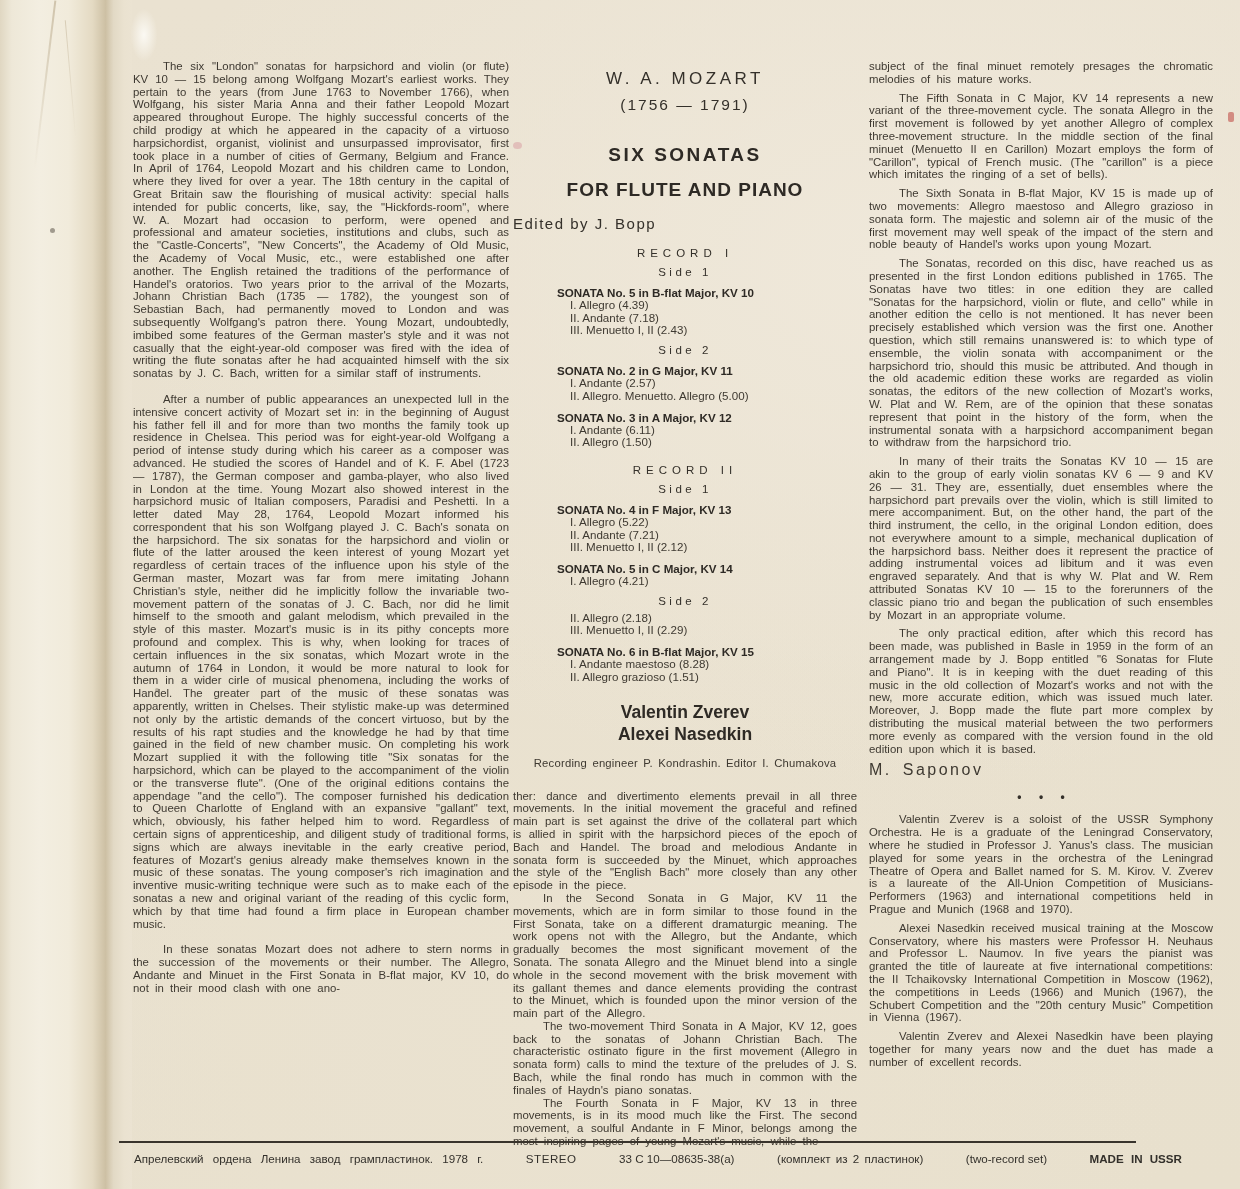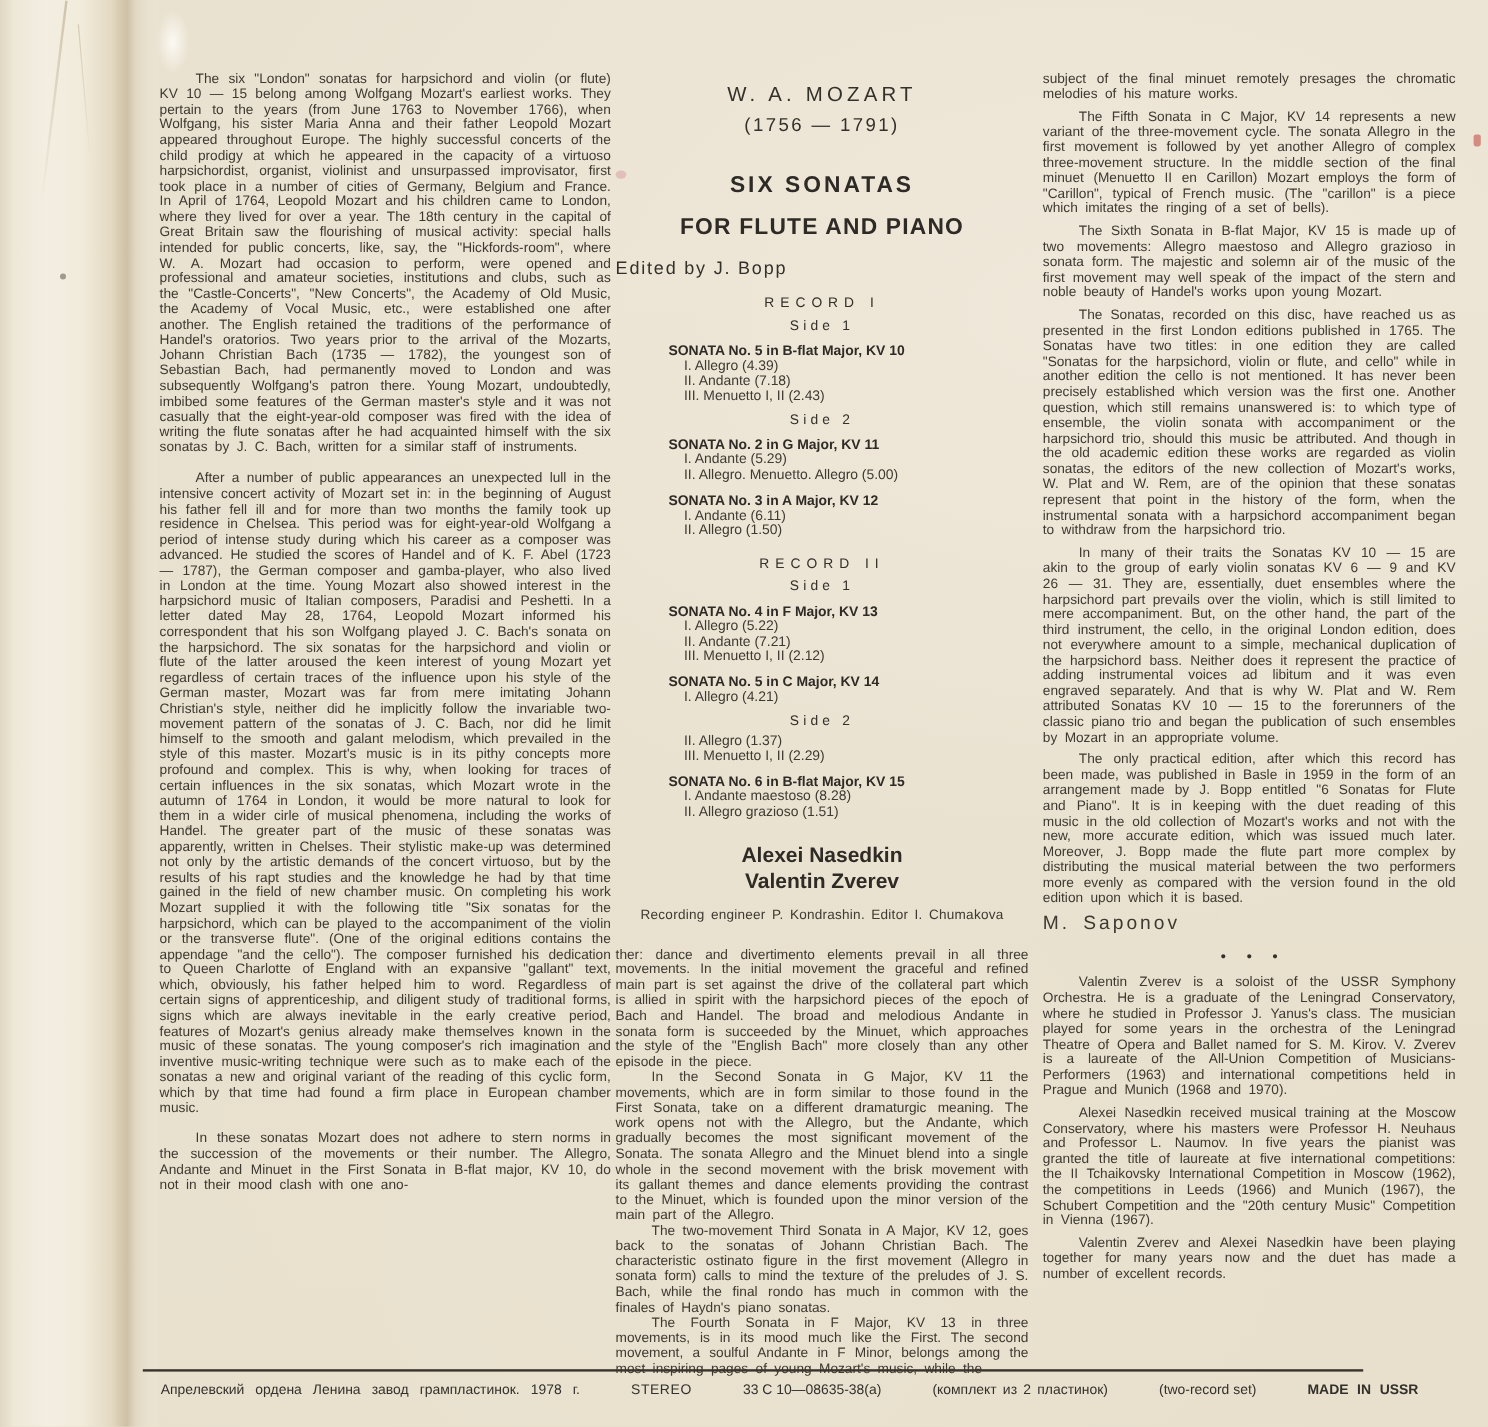--- a/index.html
+++ b/index.html
@@ -119,44 +119,44 @@
 
       <div class="tracklist">
         <div class="tl-record">RECORD I</div>
         <div class="tl-side">Side 1</div>
         <div class="tl-sonata">SONATA No. 5 in B-flat Major, KV 10</div>
         <div class="tl-mov">I. Allegro (4.39)</div>
         <div class="tl-mov">II. Andante (7.18)</div>
         <div class="tl-mov">III. Menuetto I, II (2.43)</div>
         <div class="tl-side">Side 2</div>
         <div class="tl-sonata">SONATA No. 2 in G Major, KV 11</div>
-        <div class="tl-mov">I. Andante (5.29)</div>
+        <div class="tl-mov">I. Andante (2.57)</div>
         <div class="tl-mov">II. Allegro. Menuetto. Allegro (5.00)</div>
         <div class="tl-sonata">SONATA No. 3 in A Major, KV 12</div>
         <div class="tl-mov">I. Andante (6.11)</div>
         <div class="tl-mov">II. Allegro (1.50)</div>
         <div class="tl-record">RECORD II</div>
         <div class="tl-side">Side 1</div>
         <div class="tl-sonata">SONATA No. 4 in F Major, KV 13</div>
         <div class="tl-mov">I. Allegro (5.22)</div>
         <div class="tl-mov">II. Andante (7.21)</div>
         <div class="tl-mov">III. Menuetto I, II (2.12)</div>
         <div class="tl-sonata">SONATA No. 5 in C Major, KV 14</div>
         <div class="tl-mov">I. Allegro (4.21)</div>
         <div class="tl-side">Side 2</div>
-        <div class="tl-mov">II. Allegro (1.37)</div>
+        <div class="tl-mov">II. Allegro (2.18)</div>
         <div class="tl-mov">III. Menuetto I, II (2.29)</div>
         <div class="tl-sonata">SONATA No. 6 in B-flat Major, KV 15</div>
         <div class="tl-mov">I. Andante maestoso (8.28)</div>
         <div class="tl-mov">II. Allegro grazioso (1.51)</div>
       </div>
 
       <div class="performers">
+        <div>Valentin Zverev</div>
         <div>Alexei Nasedkin</div>
-        <div>Valentin Zverev</div>
       </div>
       <div class="credits">Recording engineer P. Kondrashin. Editor I. Chumakova</div>
 
       <div class="center-body">
         <p class="para flush">ther: dance and divertimento elements prevail in all three movements. In the initial movement the graceful and refined main part is set against the drive of the collateral part which is allied in spirit with the harpsichord pieces of the epoch of Bach and Handel. The broad and melodious Andante in sonata form is succeeded by the Minuet, which approaches the style of the "English Bach" more closely than any other episode in the piece.</p>
         <p class="para">In the Second Sonata in G Major, KV 11 the movements, which are in form similar to those found in the First Sonata, take on a different dramaturgic meaning. The work opens not with the Allegro, but the Andante, which gradually becomes the most significant movement of the Sonata. The sonata Allegro and the Minuet blend into a single whole in the second movement with the brisk movement with its gallant themes and dance elements providing the contrast to the Minuet, which is founded upon the minor version of the main part of the Allegro.</p>
         <p class="para">The two-movement Third Sonata in A Major, KV 12, goes back to the sonatas of Johann Christian Bach. The characteristic ostinato figure in the first movement (Allegro in sonata form) calls to mind the texture of the preludes of J. S. Bach, while the final rondo has much in common with the finales of Haydn's piano sonatas.</p>
         <p class="para">The Fourth Sonata in F Major, KV 13 in three movements, is in its mood much like the First. The second movement, a soulful Andante in F Minor, belongs among the most inspiring pages of young Mozart's music, while the</p>
       </div>
     </div>

